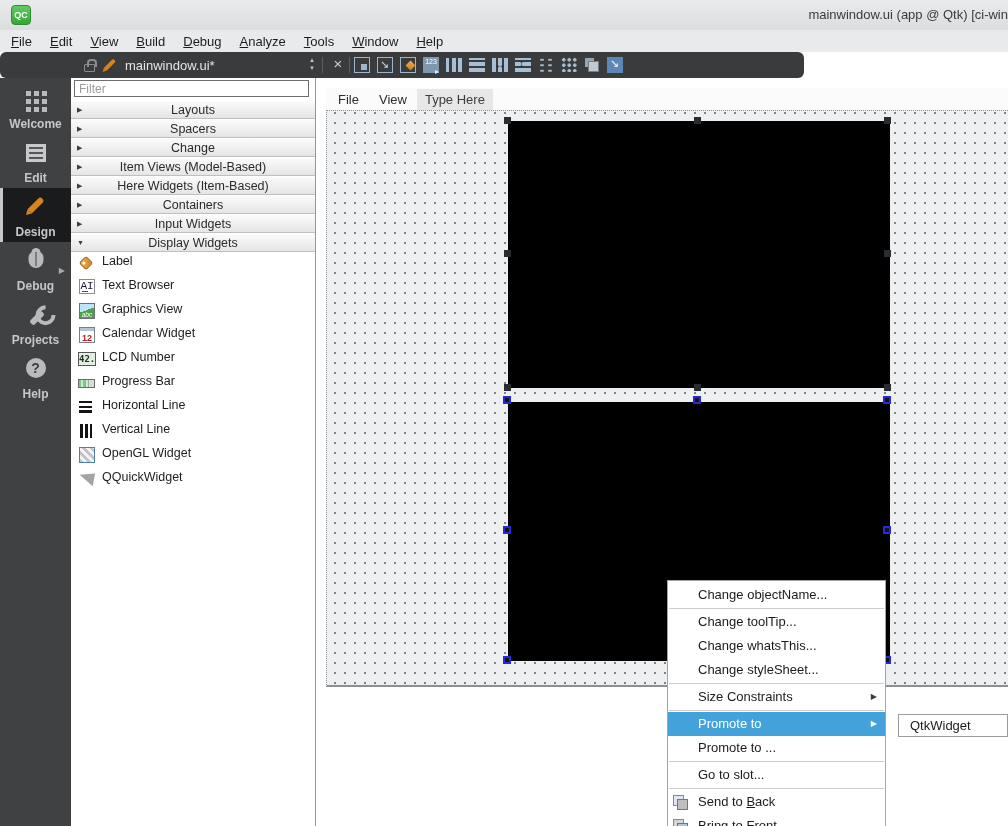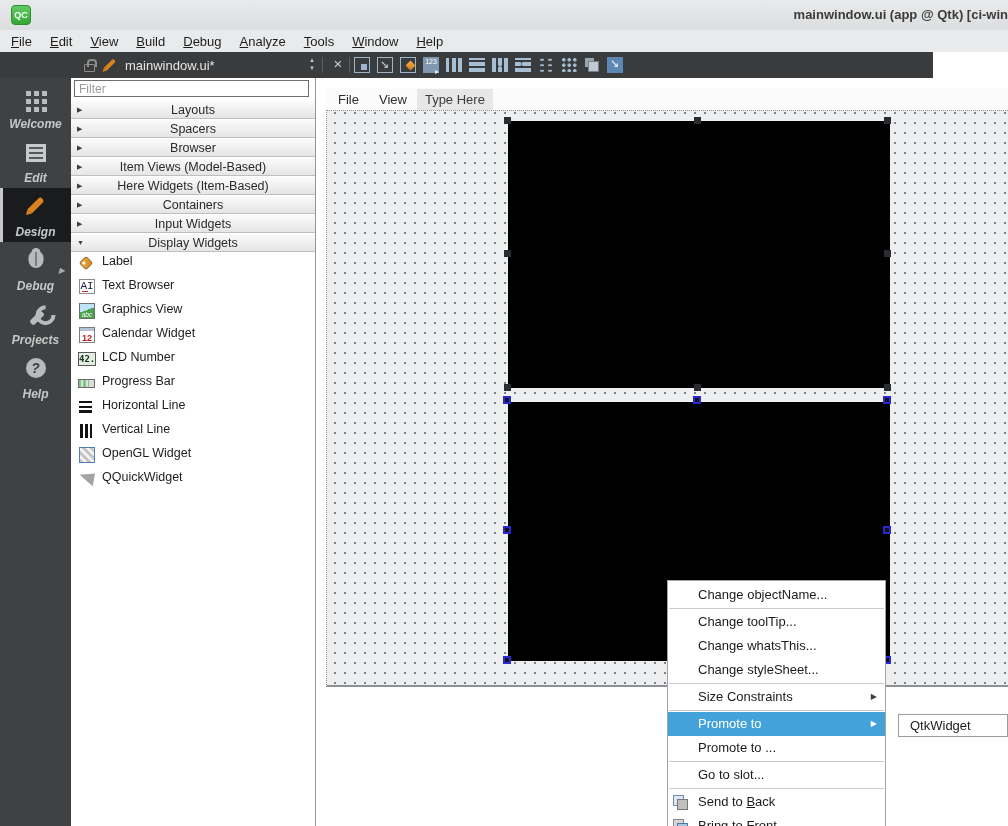--- a/index.html
+++ b/index.html
@@ -5,30 +5,30 @@
   * { margin:0; padding:0; box-sizing:border-box; }
   html,body { width:1008px; height:826px; overflow:hidden; }
   body { position:relative; font-family:"Liberation Sans", sans-serif; background:#ffffff; }
 
   
   .titlebar { position:absolute; left:0; top:0; width:1008px; height:30px;
               background:linear-gradient(#e9eaeb,#dcddde); }
   .qc-badge { position:absolute; left:11px; top:5px; width:20px; height:20px; border-radius:4px;
               background:linear-gradient(#64ca64,#35a635); border:1px solid #2d8f2d;
               color:#fff; font-size:9px; font-weight:bold; display:flex; align-items:center; justify-content:center; }
-  .win-title { position:absolute; right:0; top:7px; font-size:13px; color:#3b3b3b; white-space:nowrap;font-weight:bold; }
+  .win-title { position:absolute; right:0; top:7px; font-size:13px; color:#3b3b3b; white-space:nowrap; }
 
   
   .menubar { position:absolute; left:0; top:30px; width:1008px; height:22px; background:#e9eaeb;
              display:flex; align-items:center; padding-left:2px; }
   .mi { padding:0 9px; font-size:13px; color:#1d1d1d; }
   .u { text-decoration:underline; }
 
   
-  .toolbar { position:absolute; left:0; top:52px; width:933px; height:26px; background:#3a3b3c; }
+  .toolbar { position:absolute; left:0; top:52px; width:804px; height:26px; background:#3a3b3c;border-radius:6px; }
   .tb-sep { position:absolute; top:5px; width:1px; height:16px; background:#5c5d5e; }
   .i-lock { position:absolute; left:84px; top:12px; width:11px; height:8px;
             border:1px solid #8d8d8d; border-radius:1px; }
   .i-lock::before { content:""; position:absolute; left:2px; top:-6px; width:6px; height:6px;
             border:2px solid #8d8d8d; border-bottom:none; border-radius:4px 4px 0 0; }
   .pencil { position:absolute; width:4px; height:13px; border-radius:2px 2px 0 0;
             background:#d9831e; transform:rotate(45deg); }
   .pencil::after { content:""; position:absolute; left:0; bottom:-4px; width:0; height:0;
             border-left:2px solid transparent; border-right:2px solid transparent; border-top:4px solid #d9831e; }
   .tb-pencil { left:108px; top:6px; }
@@ -57,21 +57,21 @@
   .i-layform { background-image:radial-gradient(#a7bfd5 1.6px, transparent 1.8px); background-size:8px 5.5px; height:15px; }
   .i-laygrid { background-image:radial-gradient(#a7bfd5 1.6px, transparent 1.8px); background-size:5.5px 5.5px; height:15px; }
   .i-break { }
   .i-break::before { content:""; position:absolute; left:1px; top:1px; width:9px; height:9px; background:#9aa4ad; }
   .i-break::after { content:""; position:absolute; right:1px; bottom:1px; width:9px; height:9px; background:#c2c9cf; border:1px solid #72808c; }
   .i-adjust { background:#5d88b4; }
   .i-adjust::after { content:"\2198"; position:absolute; left:3px; top:0px; font-size:11px; color:#ffffff; }
 
   
   .sidebar { position:absolute; left:0; top:78px; width:71px; height:748px; background:#404142; }
-  .side-item { position:absolute; left:0; width:71px; height:52px; text-align:center;font-style:italic; }
+  .side-item { position:absolute; left:0; width:71px; height:52px; text-align:center; }
   .side-item.active { background:#1a1b1c;text-align:center; }
   .side-item.active::before { content:""; position:absolute; left:0; top:0; width:3px; height:100%; background:#c7c7c7; }
   .side-label { position:absolute; left:0; bottom:3px; width:100%; font-size:12px; font-weight:bold; color:#c6c7c8; }
   .icn { position:absolute; left:50%; top:5px; transform:translateX(-50%); }
   .i-grid { width:5px; height:5px; background:#b9babb; top:9px; left:26px; transform:none;
             box-shadow:8px 0 #b9babb,16px 0 #b9babb,0 8px #b9babb,8px 8px #b9babb,16px 8px #b9babb,0 16px #b9babb,8px 16px #b9babb,16px 16px #b9babb; }
   .i-doc { width:20px; height:18px; top:8px; background:#c8c9ca; }
   .i-doc::after { content:""; position:absolute; left:3px; top:3px; right:3px; bottom:3px;
                   background:repeating-linear-gradient(0deg,#55585a 0 2px,transparent 2px 5px); }
   .sb-pencil { width:6px; height:18px; top:8px; left:33px; transform:rotate(45deg); background:#d9831e; border-radius:3px 3px 0 0; }
@@ -244,21 +244,21 @@
     <div class="cat">
         <span class="tri">▶</span>
         <span>Layouts</span>
       </div>
     <div class="cat">
         <span class="tri">▶</span>
         <span>Spacers</span>
       </div>
     <div class="cat">
         <span class="tri">▶</span>
-        <span>Browser</span>
+        <span>Change</span>
       </div>
     <div class="cat">
         <span class="tri">▶</span>
         <span>Item Views (Model-Based)</span>
       </div>
     <div class="cat">
         <span class="tri">▶</span>
         <span>Here Widgets (Item-Based)</span>
       </div>
     <div class="cat">

